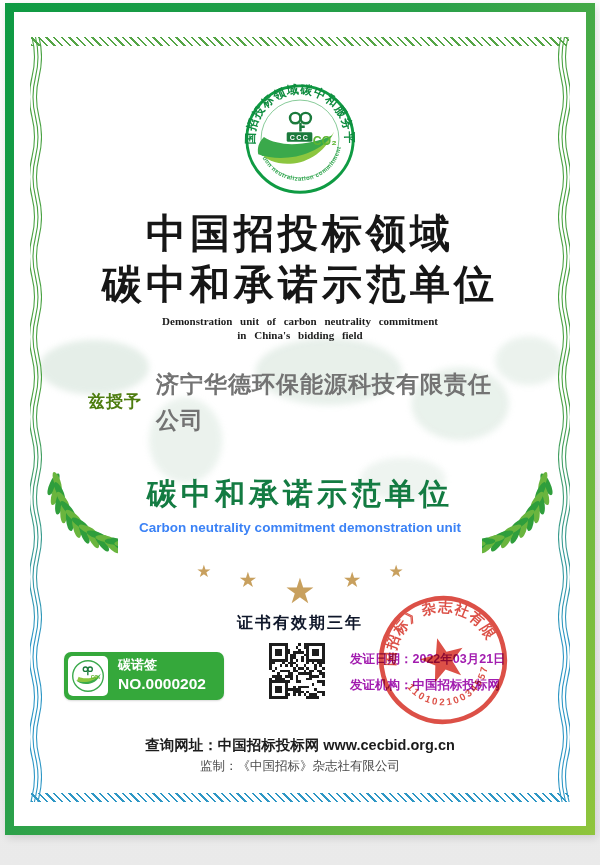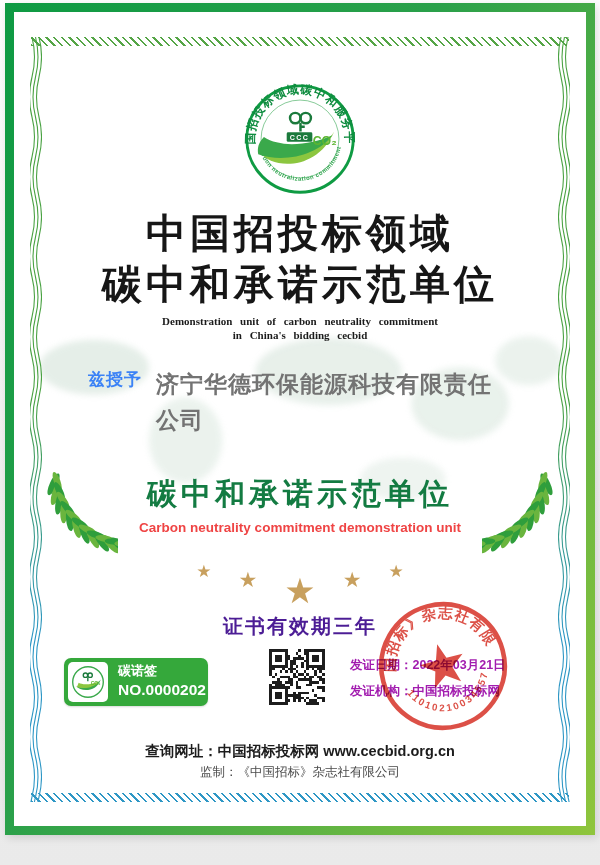--- a/index.html
+++ b/index.html
@@ -45,39 +45,39 @@
     margin:12px 0 0 0;font-family:Liberation Sans, sans-serif;font-weight:900;
     font-size:40px;line-height:1.27;color:#161616;letter-spacing:4px;
   }
   .title-en{
     margin-top:4px;font-family:"Liberation Serif",serif;font-weight:700;
     font-size:11px;line-height:1.35;color:#1b1b1b;word-spacing:5px;
   }
   .award-row{
     margin:24px 74px 0 74px;display:flex;align-items:flex-start;text-align:left;
   }
-  .award-prefix{font-size:17px;font-weight:800;color:#3b82f6;white-space:nowrap;margin-top:1px;letter-spacing:1px;}
+  .award-prefix{font-size:17px;font-weight:800;color:#4d7c0f;white-space:nowrap;margin-top:23px;letter-spacing:1px;}
   .recipient{font-size:23px;font-weight:800;color:#737373;line-height:1.55;margin-left:14px;letter-spacing:1px;}
   .wreath-row{margin-top:14px;display:flex;justify-content:center;align-items:center;gap:6px;}
   .wreath-center{width:352px;}
   .wreath-title{
     font-family:"Liberation Serif",serif;font-weight:900;font-size:30px;
     color:#137b42;letter-spacing:4px;
   }
-  .wreath-subtitle{margin-top:5px;font-weight:700;font-size:13.5px;color:#ef4444;}
+  .wreath-subtitle{margin-top:5px;font-weight:700;font-size:13.5px;color:#3b82f6;}
   .laurel{width:82px;height:104px;}
   .stars-row{margin-top:4px;height:42px;display:flex;justify-content:center;align-items:flex-start;gap:27px;}
   .star{color:#c8a05e;line-height:1;}
   .star.s1{font-size:17px;transform:translateY(2px);}
   .star.s2{font-size:21px;transform:translateY(8px);}
   .star.s3{font-size:35px;transform:translateY(12px);}
-  .validity{margin-top:10px;font-size:20px;font-weight:800;color:#4c1d95;letter-spacing:2px;}
+  .validity{margin-top:10px;font-size:16px;font-weight:800;color:#0f172a;letter-spacing:2px;}
   .cluster{position:relative;height:100px;margin-top:6px;text-align:left;}
   .carbon-label{
-    position:absolute;left:50px;top:12px;width:144px;height:48px;
+    position:absolute;left:50px;top:12px;width:160px;height:48px;
     background:#35a83b;border-radius:7px;display:flex;align-items:center;
     box-shadow:0 1px 2px rgba(0,0,0,.15);
   }
   .carbon-label .mini{
     width:40px;height:40px;background:#fff;border-radius:5px;margin-left:4px;
     display:flex;align-items:center;justify-content:center;
   }
   .carbon-label .txt{margin-left:10px;color:#fff;line-height:1.35;}
   .carbon-label .name{font-size:13px;font-weight:700;}
   .carbon-label .num{font-size:15.5px;font-weight:800;}
@@ -153,21 +153,21 @@
           <text x="86" y="66" font-size="13" font-weight="bold" fill="#5cb531" text-anchor="middle">CO₂</text>
         </svg>
       </div>
 
       <div class="title-zh">
         <div>中国招投标领域</div>
         <div>碳中和承诺示范单位</div>
       </div>
       <div class="title-en">
         <div>Demonstration unit of carbon neutrality commitment</div>
-        <div>in China's bidding cecbid</div>
+        <div>in China's bidding field</div>
       </div>
 
       <div class="award-row">
         <span class="award-prefix">兹授予</span>
         <span class="recipient">济宁华德环保能源科技有限责任公司</span>
       </div>
 
       <div class="wreath-row">
         <svg class="laurel laurel-l" viewBox="0 0 90 110">
             <path d="M 20,30 A 82,82 0 0 0 92,100" fill="none" stroke="#2f9e3c" stroke-width="2"></path>

